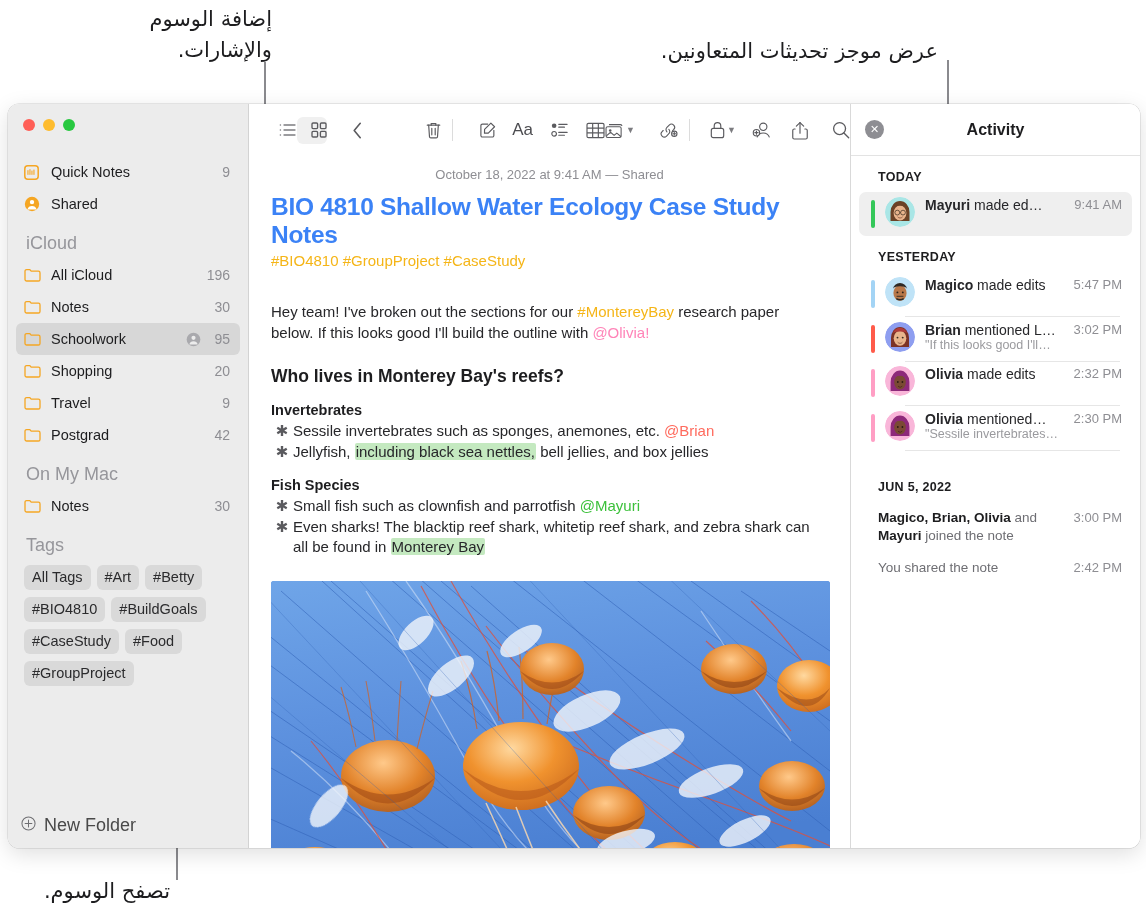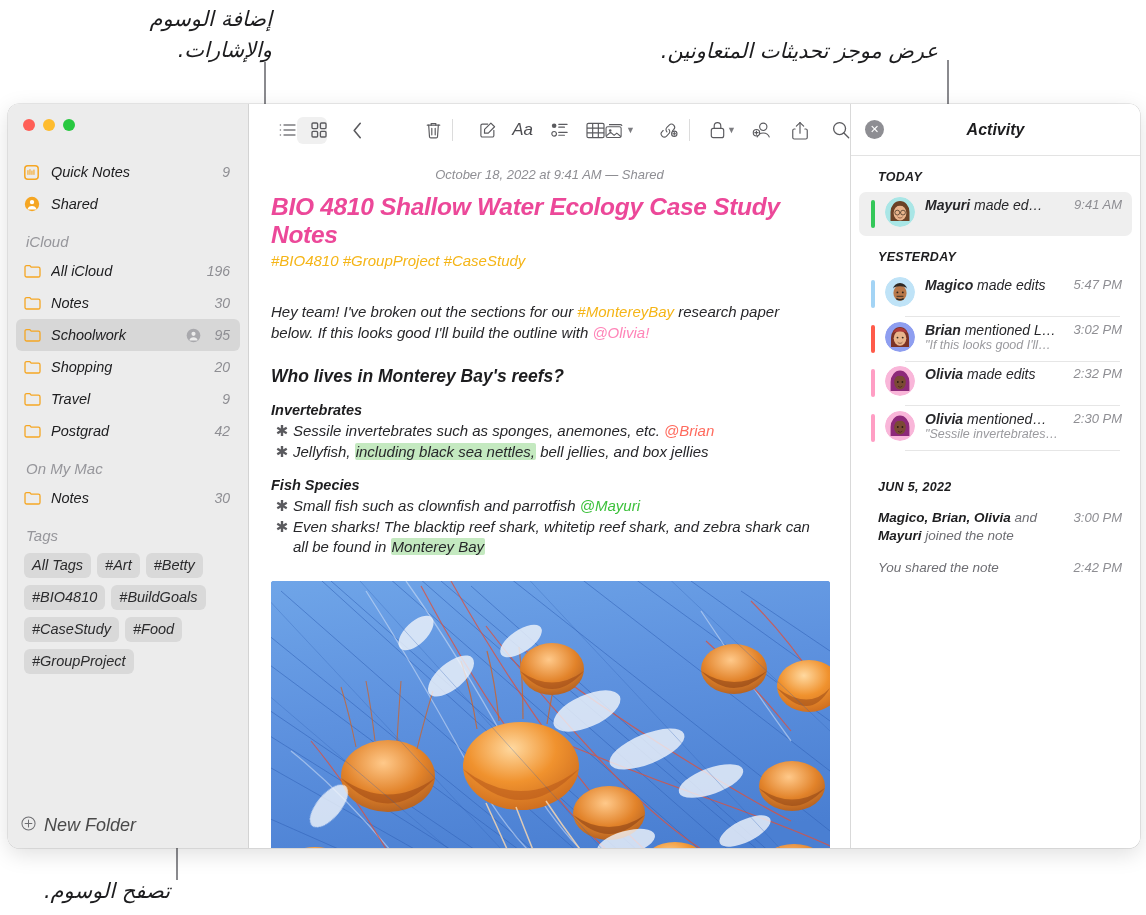--- a/index.html
+++ b/index.html
@@ -2,21 +2,21 @@
 <html><head>
 <meta charset="utf-8">
 <style>
   * { box-sizing: border-box; margin: 0; padding: 0; }
   html, body {
     width: 1146px; height: 915px;
     background: #ffffff;
     font-family: "Liberation Sans", "DejaVu Sans", sans-serif;
     overflow: hidden;
   }
-  #root { position: relative; width: 1146px; height: 821px; font-style: italic; }
+  #root { position: relative; width: 1146px; height: 821px; }
 
   
   .callout-text {
     position: absolute;
     font-size: 21px;
     line-height: 31px;
     color: #1d1d1f;
     direction: rtl;
     text-align: right;
     font-family: "DejaVu Sans", "Liberation Sans", sans-serif;
@@ -72,21 +72,21 @@
     color: #1d1d1f;
     justify-content: space-between;
   }
   .sb-row.selected { background: #d7d7d7; }
   .sb-ico { width: 21px; display: flex; align-items: center; justify-content: flex-start; flex: 0 0 21px; }
   .sb-label { flex: 1; margin-left: 6px; white-space: nowrap; overflow: hidden; }
   .sb-count { color: #8e8e93; font-size: 14px; margin-left: 6px; }
   .sb-person { margin-right: 7px; display: flex; align-items: center; }
 
   .sb-header {
-    font-size: 15px;
+    font-size: 18px;
     color: #96969b;
     padding: 13px 0 5px 18px;
   }
 
   .tags-wrap {
     display: flex; flex-wrap: wrap;
     gap: 7px 6px;
     padding: 4px 12px 0 16px;
   }
   .tag {
@@ -134,21 +134,21 @@
   .note-body { flex: 1; overflow: hidden; padding: 0 22px; position: relative; }
   .note-date {
     text-align: center;
     font-size: 13px;
     color: #8e8e93;
     padding: 11px 0 11px 0;
   }
   .note-title {
     font-size: 24.5px;
     font-weight: bold;
-    color: #ec4899;
+    color: #3b82f6;
     letter-spacing: -0.3px;
   }
   .note-tags { font-size: 15px; color: #f5b517; margin-top: 3px; }
   .note-para {
     font-size: 15px;
     line-height: 21px;
     color: #27272a;
     margin-top: 32px;
     max-width: 535px;
   }

